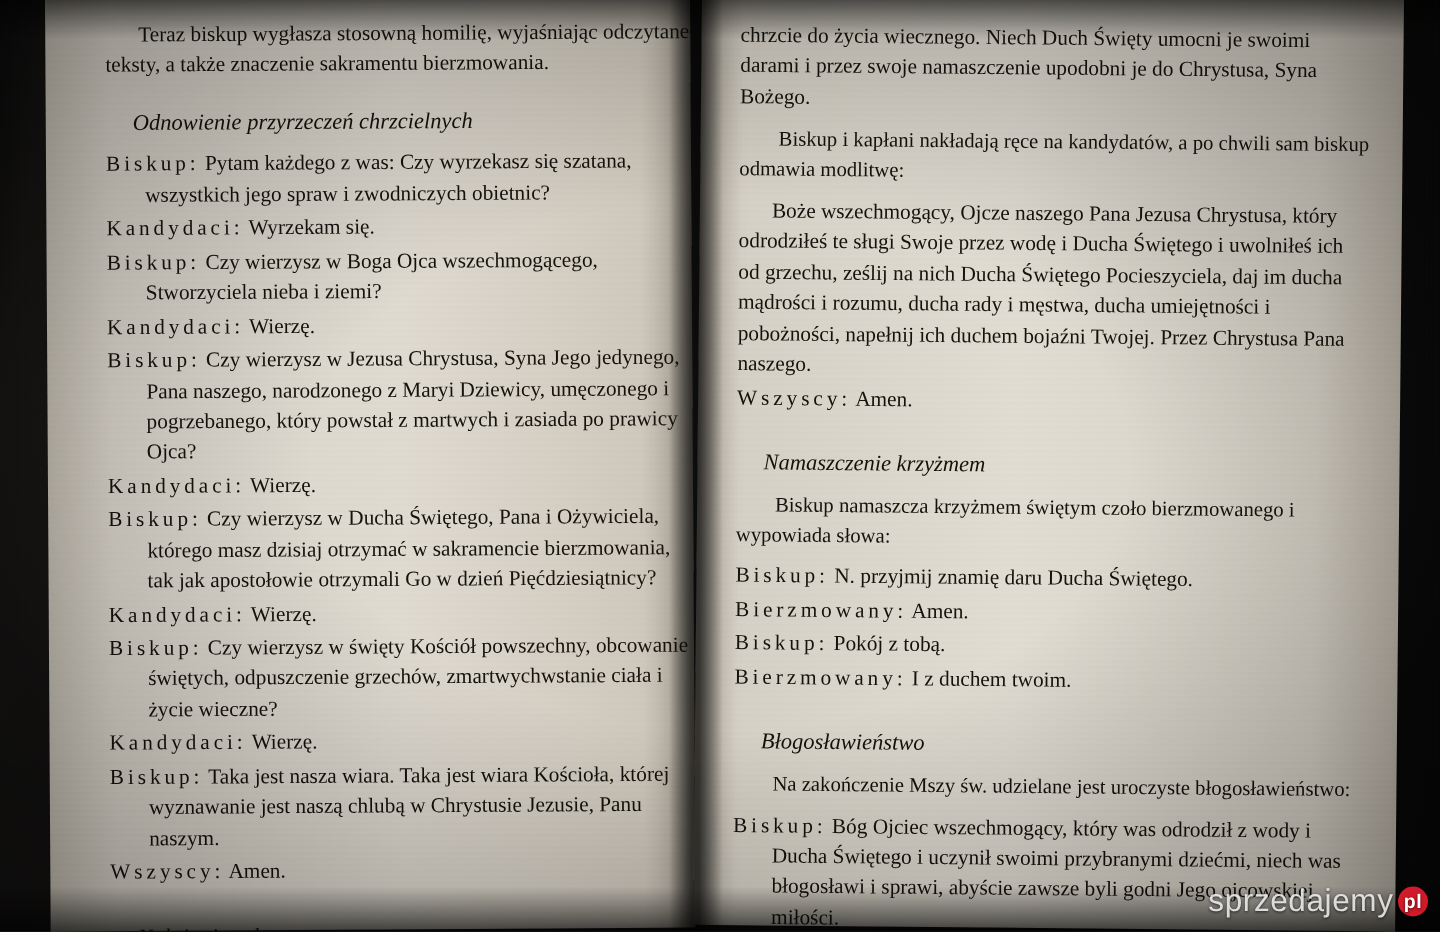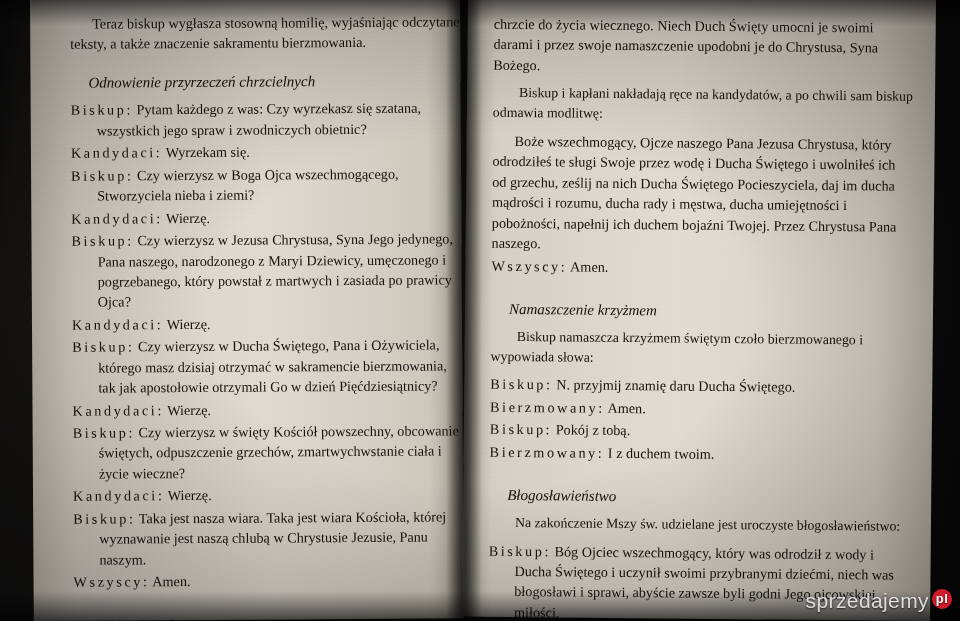--- a/index.html
+++ b/index.html
@@ -120,20 +120,21 @@
   .watermark {
     position: absolute;
     right: 8px;
     bottom: 8px;
     font-family: "Liberation Sans", sans-serif;
     font-size: 21px;
     color: rgba(255,255,255,0.82);
     letter-spacing: 0.4px;
     text-shadow: 0 1px 2px rgba(0,0,0,0.7);
     display: flex;
+    align-items: center;
     gap: 3px;
   }
   .wm-badge {
     display: inline-block;
     background: #d11a2a;
     color: #fff;
     font-weight: bold;
     border-radius: 50%;
     width: 20px;
     height: 20px;

